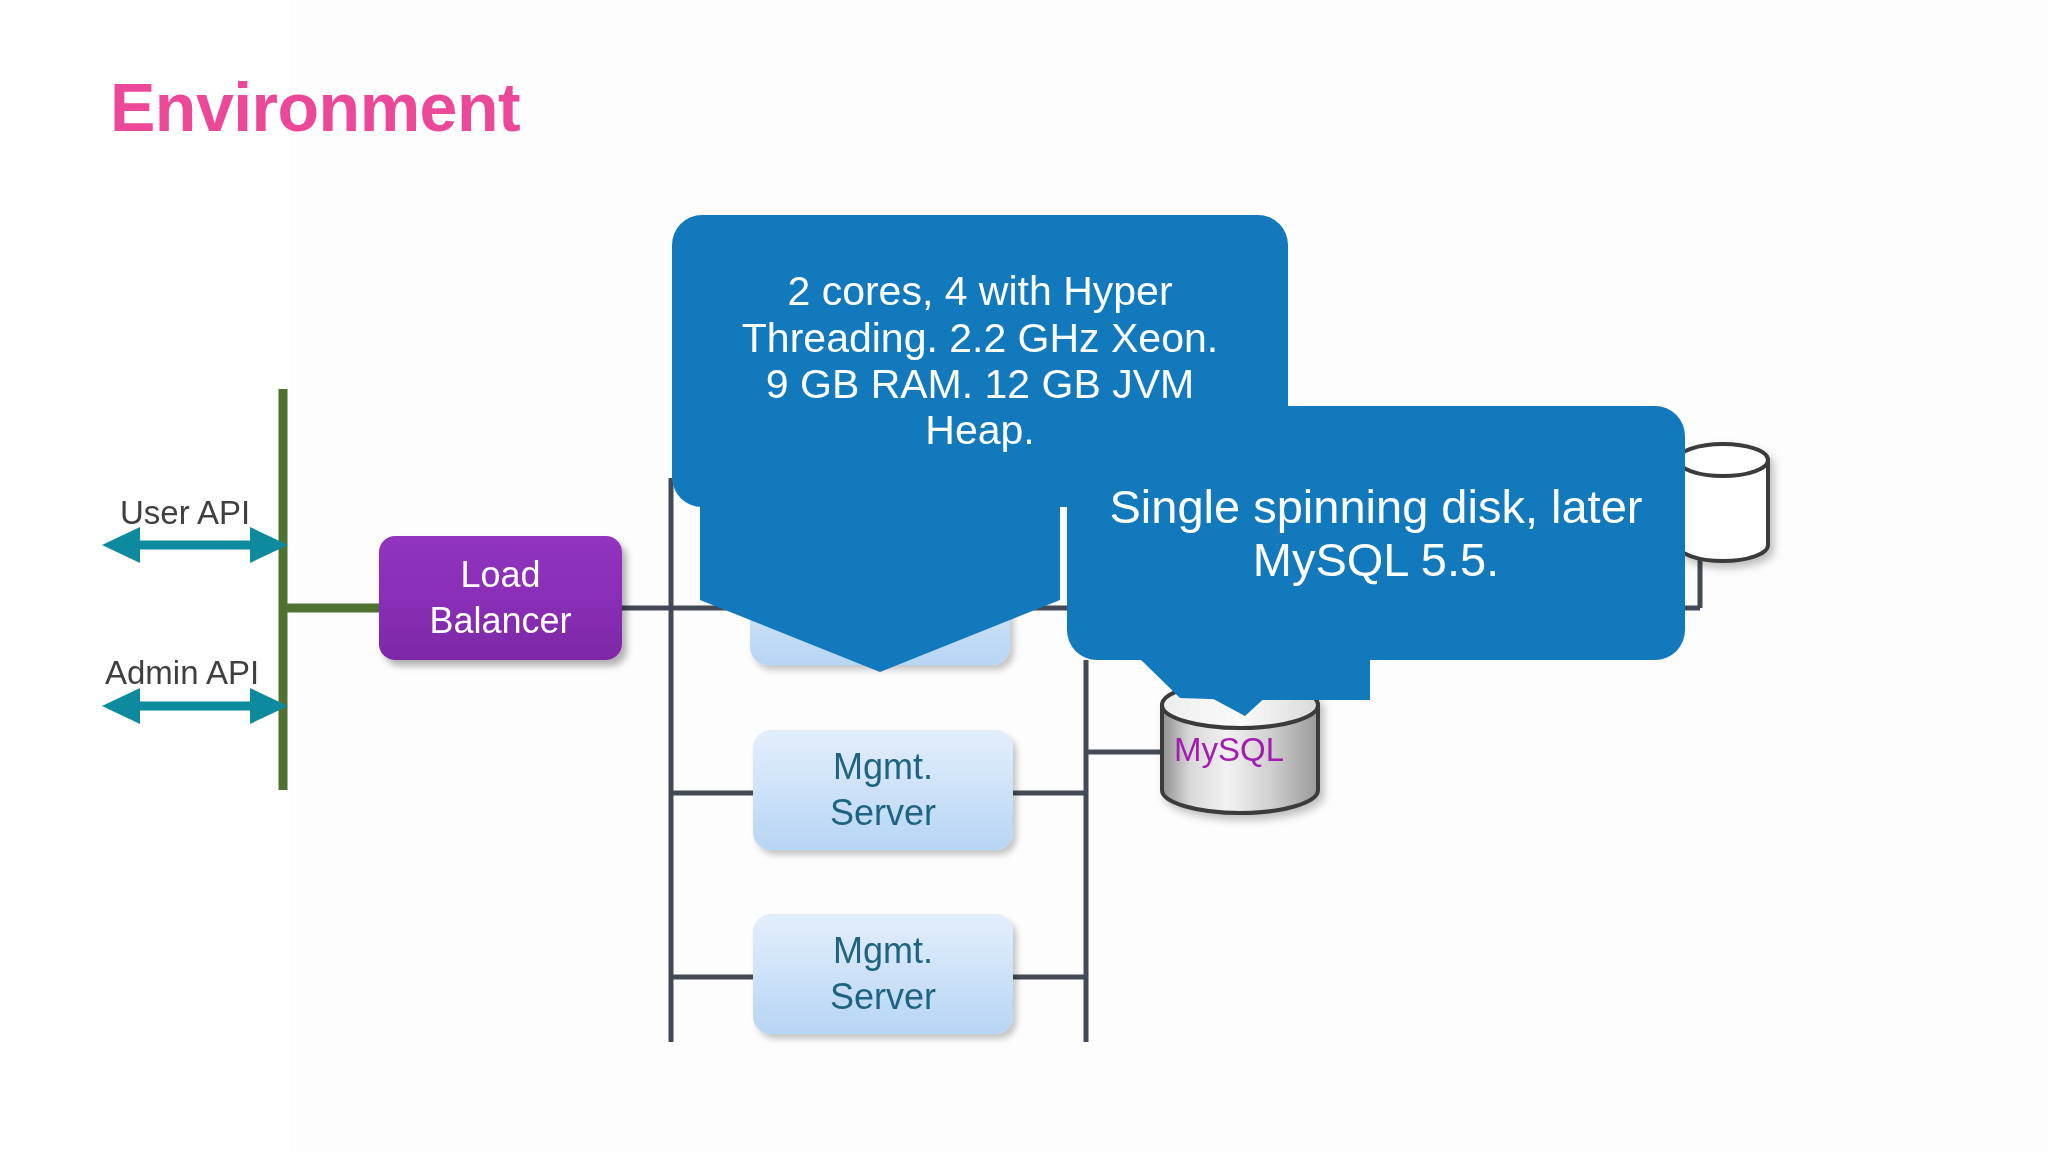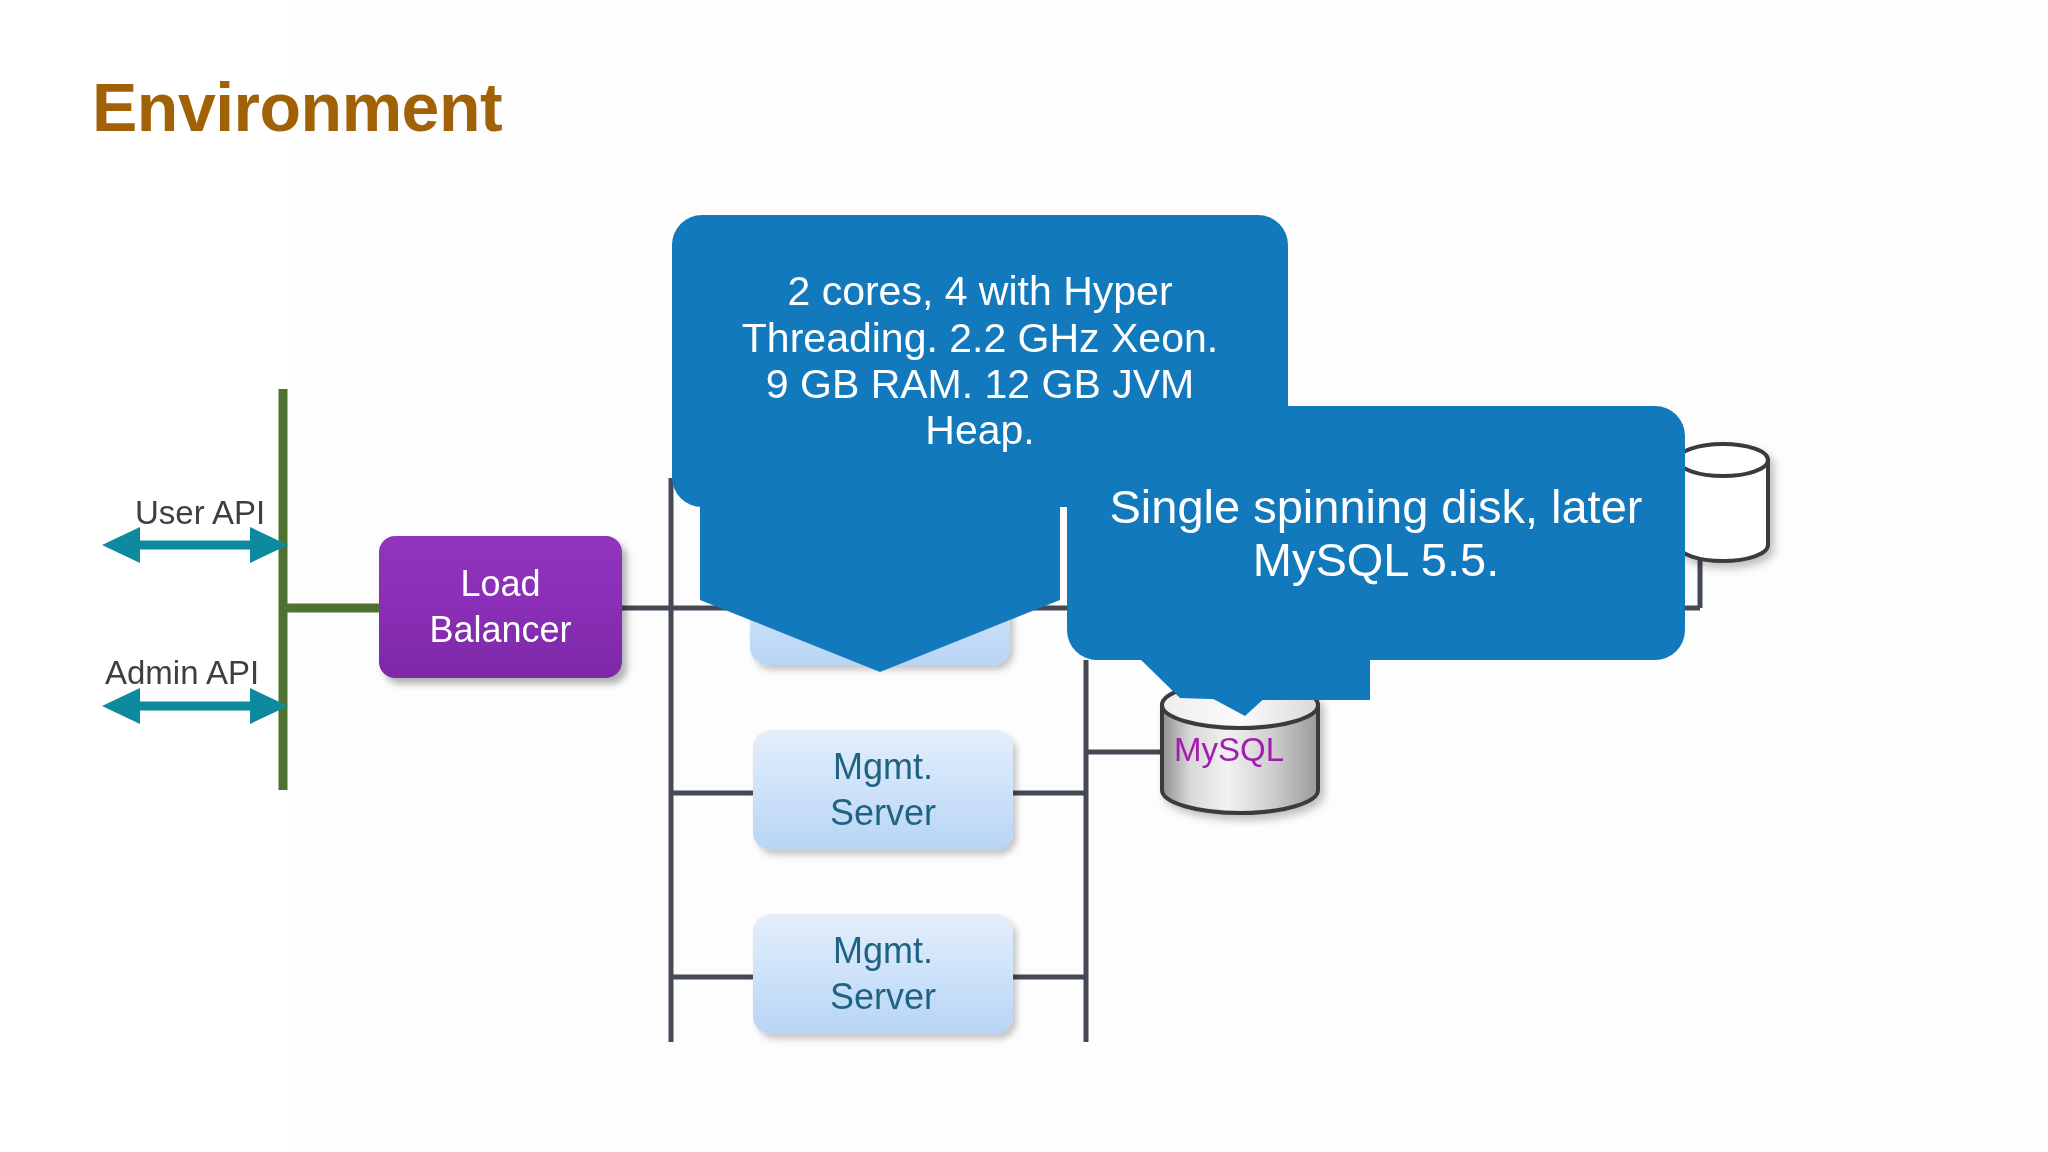--- a/index.html
+++ b/index.html
@@ -22,25 +22,25 @@
     left: 290px;
     top: 0px;
     width: 1758px;
     height: 1152px;
     background: #fdfdfd;
   }
 
   
   .title {
     position: absolute;
-    left: 92px;
+    left: 110px;
     top: 73px;
     font-size: 68px;
     font-weight: bold;
-    color: #a16207;
+    color: #ec4899;
     letter-spacing: -0.5px;
     line-height: 1;
     white-space: nowrap;
   }
 
   
   svg.layer {
     position: absolute;
     left: 0;
     top: 0;
@@ -50,39 +50,39 @@
   }
 
   
   .api-label {
     position: absolute;
     font-family: "Liberation Sans", sans-serif;
     font-size: 33px;
     color: #3f3f3f;
     white-space: nowrap;
   }
-  #user-api-label  { left: 135px; top: 494px; }
+  #user-api-label  { left: 120px; top: 494px; }
   #admin-api-label { left: 105px; top: 654px; }
 
   
   .node {
     position: absolute;
     display: flex;
     flex-direction: column;
     align-items: center;
     justify-content: center;
     text-align: center;
     box-sizing: border-box;
   }
 
   .lb-box {
     left: 379px;
     top: 536px;
     width: 243px;
-    height: 142px;
+    height: 124px;
     border-radius: 16px;
     background: linear-gradient(180deg, #9234bd 0%, #8b2fb8 45%, #7d28a6 100%);
     box-shadow: 5px 6px 7px rgba(0,0,0,0.30);
     color: #ffffff;
     font-size: 36px;
     line-height: 1.28;
   }
 
   .ms-box {
     width: 260px;

